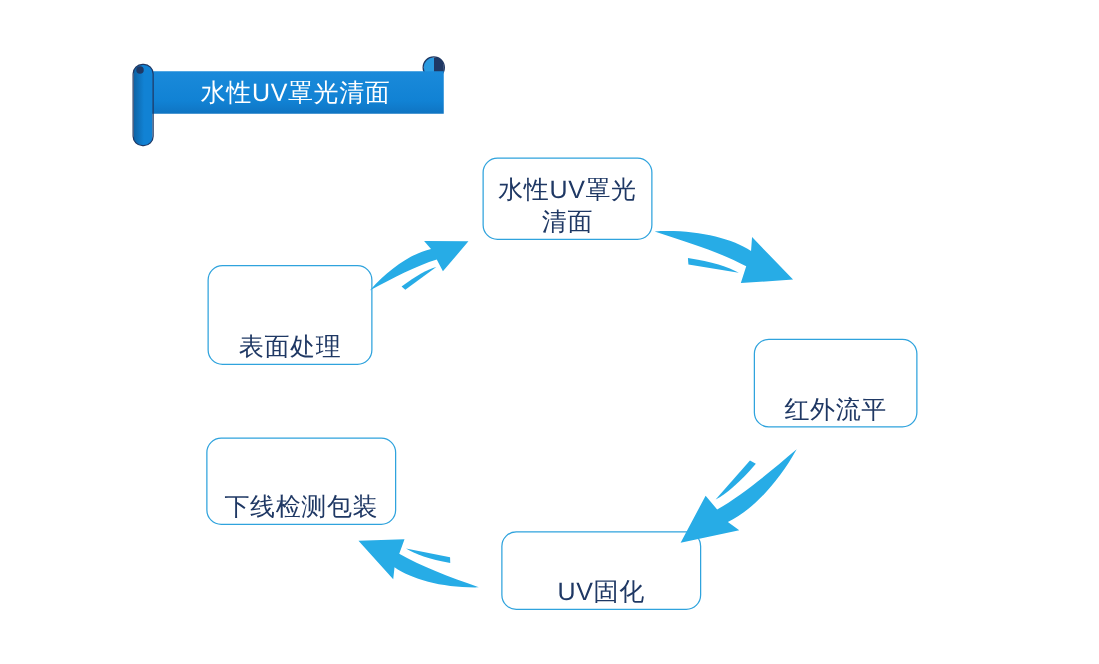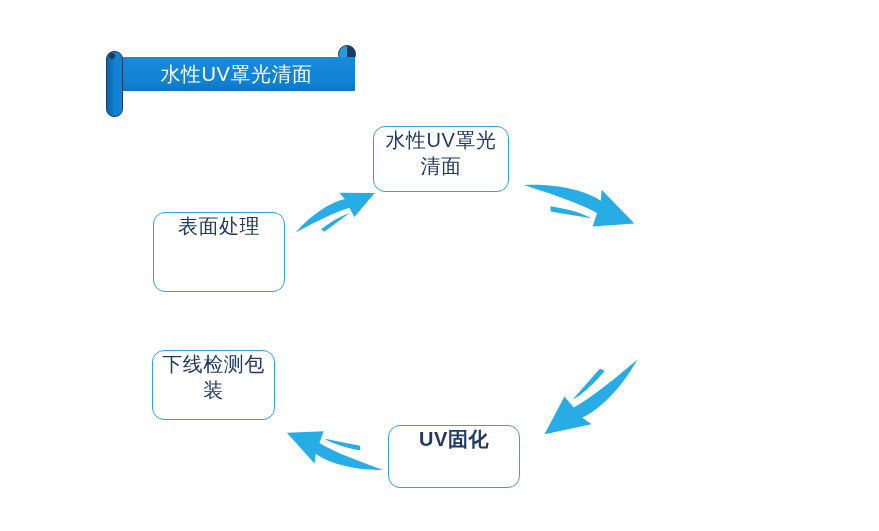--- a/index.html
+++ b/index.html
@@ -57,22 +57,23 @@
     border-radius: 50%;
     background: var(--banner-outline-navy);
   }
 
   
   .node {
     position: absolute;
     background: #ffffff;
     border: 1.5px solid var(--node-border-blue);
     border-radius: 12px;
-    display: flex; align-items: flex-start; justify-content: center;
+    display: flex; align-items: flex-end; justify-content: center;
     box-sizing: border-box;
+    margin-left: 13px;
   }
   .node-label {
     color: var(--node-text-navy);
     font-size: 20px;
     line-height: 1.3;
     text-align: center;
     letter-spacing: 0.5px;
     white-space: pre-line;
   }
 
@@ -102,26 +103,29 @@
 
   <div class="node" style="left:373px; top:126px; width:136px; height:66px;">
     <span class="node-label">水性UV罩光
 清面</span>
   </div>
 
   <div class="node" style="left:153px; top:212px; width:132px; height:80px;">
     <span class="node-label">表面处理</span>
   </div>
 
+  <div class="node" style="left:590px; top:271px; width:131px; height:71px;">
+    <span class="node-label">红外流平</span>
+  </div>
 
-  <div class="node" style="left:388px; top:425px; width:132px; height:63px;font-weight:bold;">
+  <div class="node" style="left:388px; top:425px; width:160px; height:63px;">
     <span class="node-label">UV固化</span>
   </div>
 
-  <div class="node" style="left:152px; top:350px; width:123px; height:70px;">
+  <div class="node" style="left:152px; top:350px; width:152px; height:70px;">
     <span class="node-label">下线检测包装</span>
   </div>
 
   <svg class="arrows-layer" width="879" height="531" viewBox="0 0 879 531" xmlns="http://www.w3.org/2000/svg">
 
     <g transform="translate(291,221) rotate(-23) scale(0.88)">
       <path d="M0,14 C25,2 50,-2 66,1 L63,-8 L100,8 L68,24 L67,12 C48,10 24,12 0,14 Z"></path>
       <path d="M28,22 C44,18 56,17 64,18 L30,26 Z"></path>
     </g>
 

